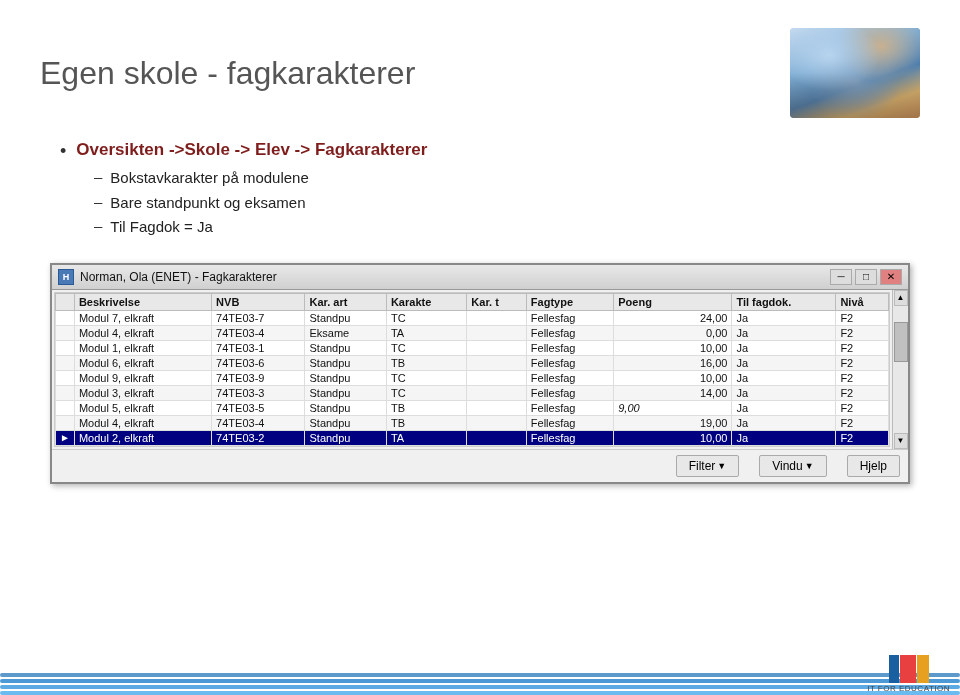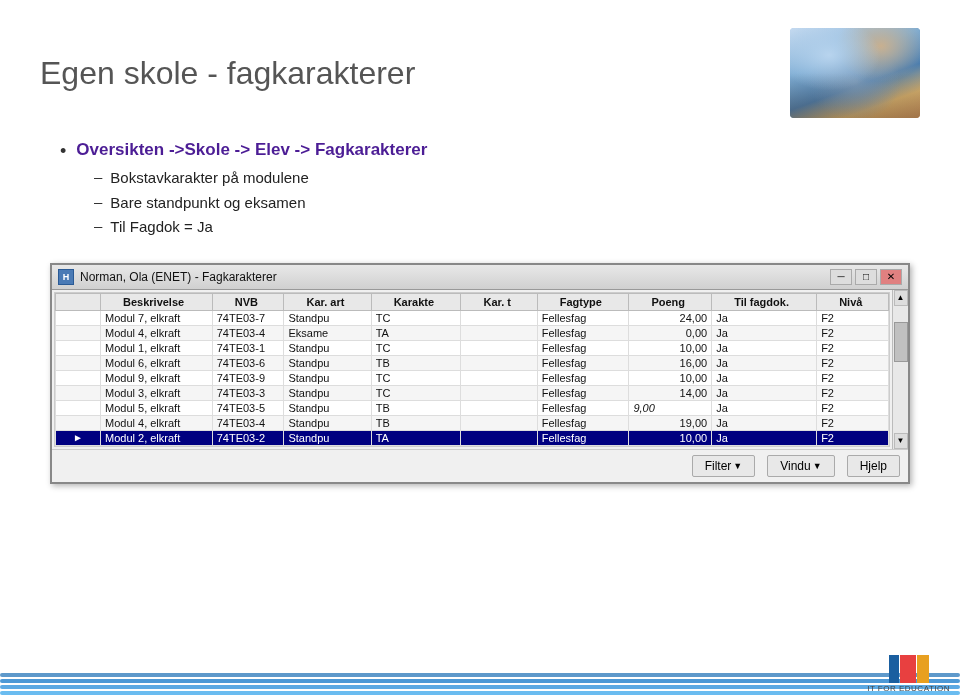--- a/index.html
+++ b/index.html
@@ -52,21 +52,21 @@
     .bullet-dot {
       font-size: 18px;
       margin-right: 10px;
       margin-top: 2px;
       color: #333;
       line-height: 1.3;
     }
     .bullet-text {
       font-size: 17px;
       font-weight: bold;
-      color: #4c1d95;
+      color: #7f1d1d;
       line-height: 1.4;
     }
     .sub-list {
       margin-left: 34px;
       margin-top: 2px;
     }
     .sub-item {
       display: flex;
       align-items: flex-start;
       margin-bottom: 2px;
@@ -147,21 +147,21 @@
       border: 1px solid #ccc;
     }
     .data-table {
       width: 100%;
       border-collapse: collapse;
       font-size: 11px;
     }
     .data-table th {
       background: #e8e8e8;
       border: 1px solid #bbb;
-      padding: 2px 22px;
+      padding: 2px 4px;
       text-align: left;
       font-weight: bold;
       font-size: 11px;
       color: #111;
       white-space: nowrap;
     }
     .data-table td {
       border: 1px solid #ddd;
       padding: 1px 4px;
       font-size: 11px;
@@ -179,21 +179,21 @@
       color: white;
     }
 
     
     .window-toolbar {
       background: #f0f0f0;
       border-top: 1px solid #ccc;
       padding: 5px 8px;
       display: flex;
       justify-content: flex-end;
-      gap: 12px;
+      gap: 20px;
       align-items: center;
     }
     .toolbar-btn {
       display: flex;
       align-items: center;
       gap: 2px;
       background: #e8e8e8;
       border: 1px solid #aaa;
       padding: 3px 12px;
       font-size: 12px;

